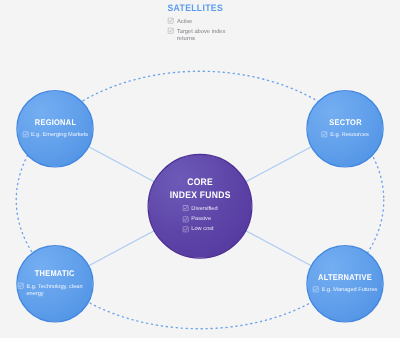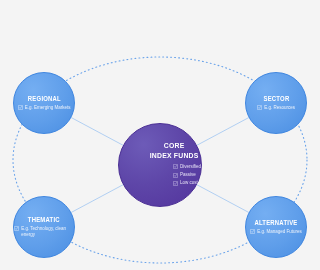--- a/index.html
+++ b/index.html
@@ -90,21 +90,20 @@
     background: radial-gradient(circle at 32% 28%, #74aef2 0%, #5f9eea 55%, #4a8ee2 100%);
     border: 1.6px solid #3f86e0;
   }
 
   .node-core {
     width: 84px;
     height: 84px;
     background: radial-gradient(circle at 30% 25%, #6d5bb8 0%, #5e46a8 48%, #52339c 100%);
     border: 1.6px solid #4a2e94;
     z-index: 4;
-    align-items: flex-end;
   }
 
   .node-title {
     color: #ffffff;
     font-weight: bold;
     letter-spacing: 0.25px;
     text-transform: uppercase;
     transform: scaleX(0.9);
   }
   .node-satellite .node-title {
@@ -152,20 +151,39 @@
   <svg id="link-layer" viewBox="0 0 320 270" xmlns="http://www.w3.org/2000/svg">
     <ellipse cx="160" cy="160" rx="147" ry="103" fill="none" stroke="#6aa3ea" stroke-width="1.1" stroke-dasharray="0.9 3.1" stroke-linecap="round"></ellipse>
     <g stroke="#a9cbf2" stroke-width="0.9" fill="none">
       <line x1="160" y1="165" x2="44" y2="103"></line>
       <line x1="160" y1="165" x2="276" y2="103"></line>
       <line x1="160" y1="165" x2="44" y2="227"></line>
       <line x1="160" y1="165" x2="276" y2="227"></line>
     </g>
   </svg>
 
+  <div class="legend">
+    <div class="legend-title">SATELLITES</div>
+
+    <div class="legend-row">
+      <svg class="cbox" viewBox="0 0 10 10">
+        <rect x="0.7" y="0.7" width="8.6" height="8.6" rx="1.1" fill="none" stroke="#9aa0a8" stroke-width="1"></rect>
+        <path d="M2.7 5.2 L4.3 6.9 L7.5 2.8" fill="none" stroke="#9aa0a8" stroke-width="1" stroke-linecap="round" stroke-linejoin="round"></path>
+      </svg>
+      <span class="legend-text">Active</span>
+    </div>
+
+    <div class="legend-row">
+      <svg class="cbox" viewBox="0 0 10 10">
+        <rect x="0.7" y="0.7" width="8.6" height="8.6" rx="1.1" fill="none" stroke="#9aa0a8" stroke-width="1"></rect>
+        <path d="M2.7 5.2 L4.3 6.9 L7.5 2.8" fill="none" stroke="#9aa0a8" stroke-width="1" stroke-linecap="round" stroke-linejoin="round"></path>
+      </svg>
+      <span class="legend-text">Target above index returns</span>
+    </div>
+  </div>
 
   <div id="node-regional" class="node node-satellite">
     <div class="node-title">REGIONAL</div>
     <div class="node-items">
       <div class="node-row">
         <svg class="cbox" viewBox="0 0 10 10">
           <rect x="0.7" y="0.7" width="8.6" height="8.6" rx="1.1" fill="none" stroke="#e4eefc" stroke-width="1"></rect>
           <path d="M2.7 5.2 L4.3 6.9 L7.5 2.8" fill="none" stroke="#e4eefc" stroke-width="1" stroke-linecap="round" stroke-linejoin="round"></path>
         </svg>
         <span class="node-row-text">E.g. Emerging Markets</span>

